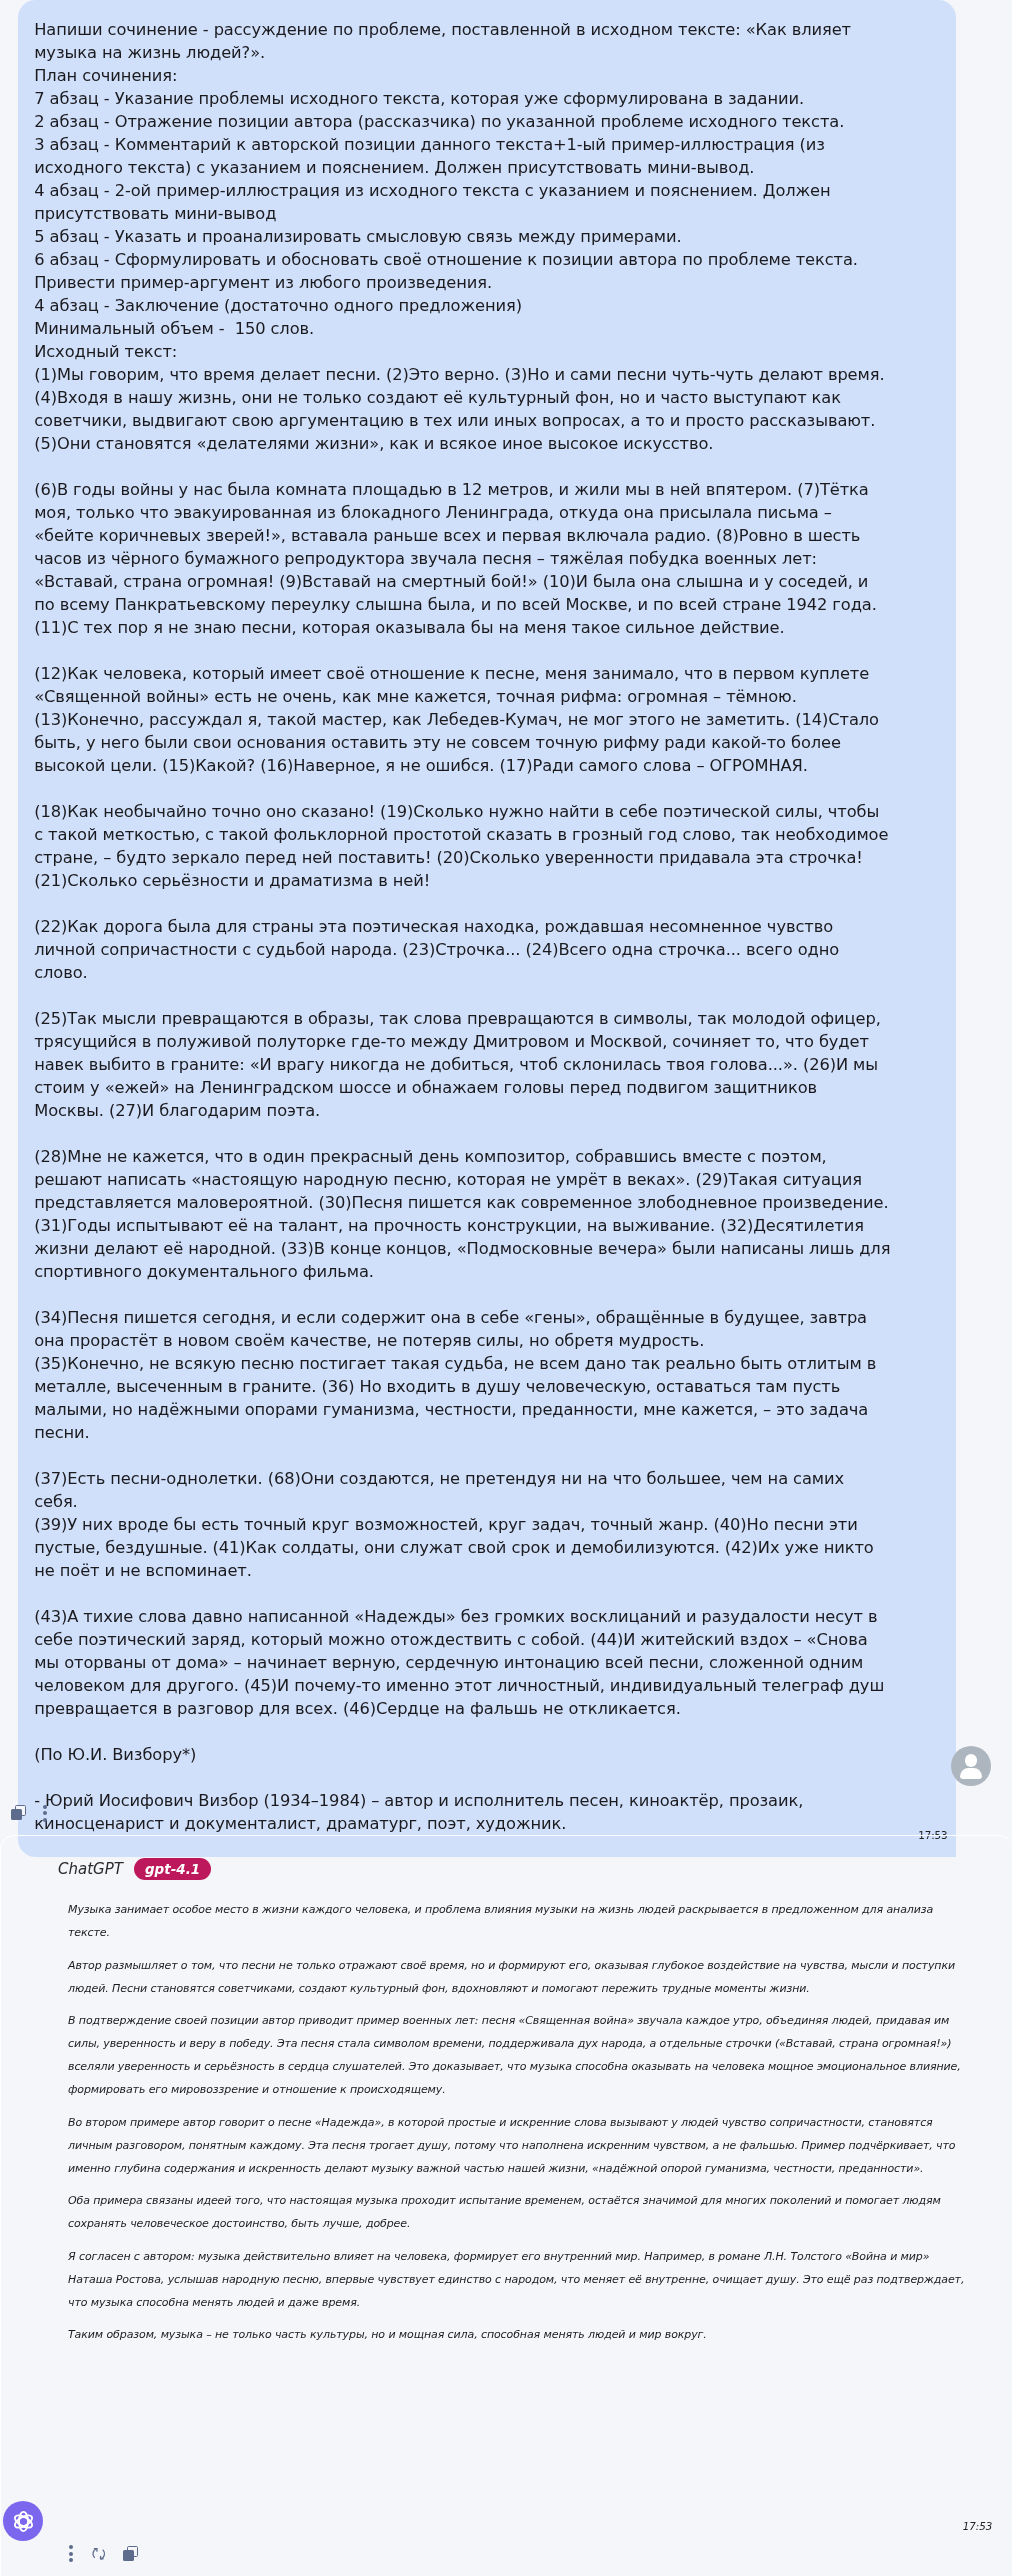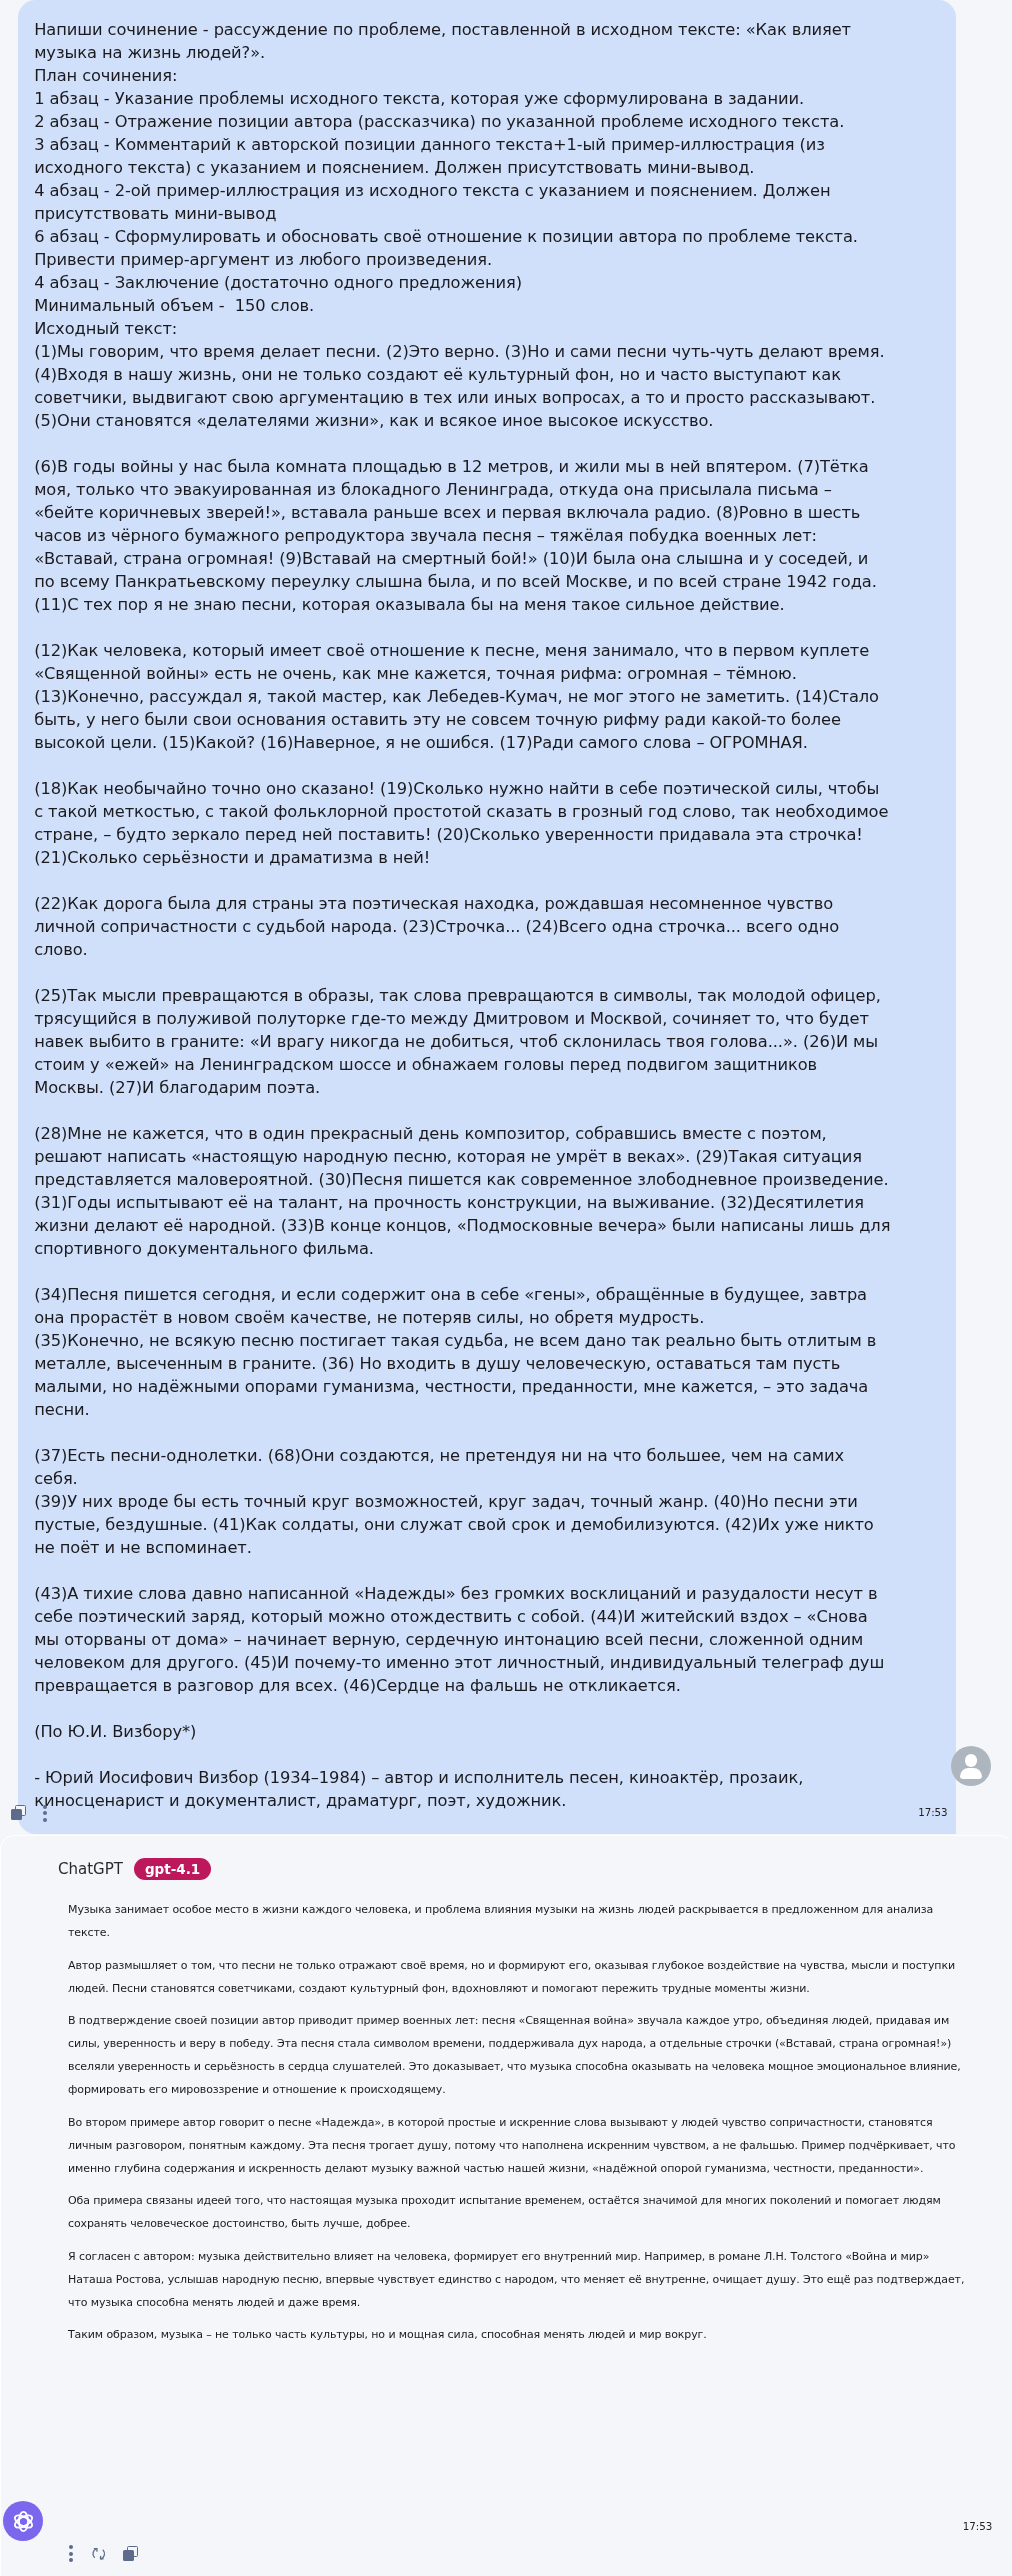--- a/index.html
+++ b/index.html
@@ -78,20 +78,21 @@
   .assistant-card {
     position: absolute;
     left: 0;
     top: 1835px;
     width: 1013px;
     height: 741px;
     border-top: 0.8px solid #ffffff;
     border-left: 0.8px solid #ffffff;
     border-radius: 14.3px 14.3px 0 0;
     box-sizing: border-box;
+    font-style: italic;
   }
   .assistant-header {
     position: absolute;
     left: 57px;
     top: 22px;
     display: flex;
     align-items: center;
     gap: 11px;
   }
   .assistant-name { font-size: 15px; color: #2a2a2e; }
@@ -141,24 +142,25 @@
   .icon-regen { width: 17.5px; height: 17.5px; display: inline-block; }
 </style>
 </head>
 <body>
 
 <div class="user-row">
   <div class="user-bubble">
     <div id="user-lines">
         <p>Напиши сочинение - рассуждение по проблеме, поставленной в исходном тексте: «Как влияет музыка на жизнь людей?».</p>
         <p>План сочинения:</p>
-        <p>1 абзац - Указание проблемы исходного текста, которая уже сформулирована в задании.</p>
+        <p>7 абзац - Указание проблемы исходного текста, которая уже сформулирована в задании.</p>
         <p>2 абзац - Отражение позиции автора (рассказчика) по указанной проблеме исходного текста.</p>
         <p>3 абзац - Комментарий к авторской позиции данного текста+1-ый пример-иллюстрация (из исходного текста) с указанием и пояснением. Должен присутствовать мини-вывод.</p>
         <p>4 абзац - 2-ой пример-иллюстрация из исходного текста с указанием и пояснением. Должен присутствовать мини-вывод</p>
+        <p>5 абзац - Указать и проанализировать смысловую связь между примерами.</p>
         <p>6 абзац - Сформулировать и обосновать своё отношение к позиции автора по проблеме текста. Привести пример-аргумент из любого произведения.</p>
         <p>4 абзац - Заключение (достаточно одного предложения)</p>
         <p>Минимальный объем -  150 слов.</p>
         <p>Исходный текст:</p>
         <p>(1)Мы говорим, что время делает песни. (2)Это верно. (3)Но и сами песни чуть-чуть делают время.</p>
         <p>(4)Входя в нашу жизнь, они не только создают её культурный фон, но и часто выступают как советчики, выдвигают свою аргументацию в тех или иных вопросах, а то и просто рассказывают.</p>
         <p>(5)Они становятся «делателями жизни», как и всякое иное высокое искусство.</p>
         <div class="gap"></div>
         <p>(6)В годы войны у нас была комната площадью в 12 метров, и жили мы в ней впятером. (7)Тётка моя, только что эвакуированная из блокадного Ленинграда, откуда она присылала письма – «бейте коричневых зверей!», вставала раньше всех и первая включала радио. (8)Ровно в шесть часов из чёрного бумажного репродуктора звучала песня – тяжёлая побудка военных лет: «Вставай, страна огромная! (9)Вставай на смертный бой!» (10)И была она слышна и у соседей, и по всему Панкратьевскому переулку слышна была, и по всей Москве, и по всей стране 1942 года. (11)С тех пор я не знаю песни, которая оказывала бы на меня такое сильное действие.</p>
         <div class="gap"></div>

